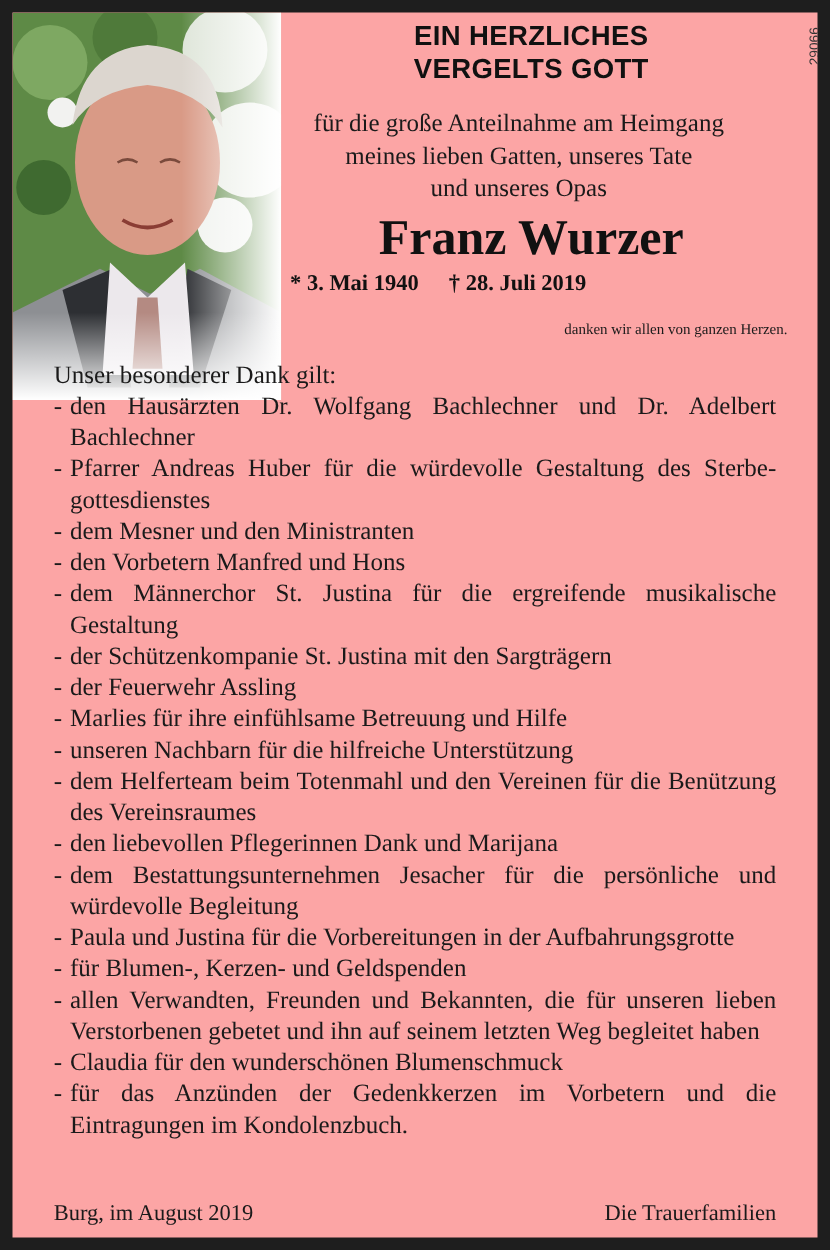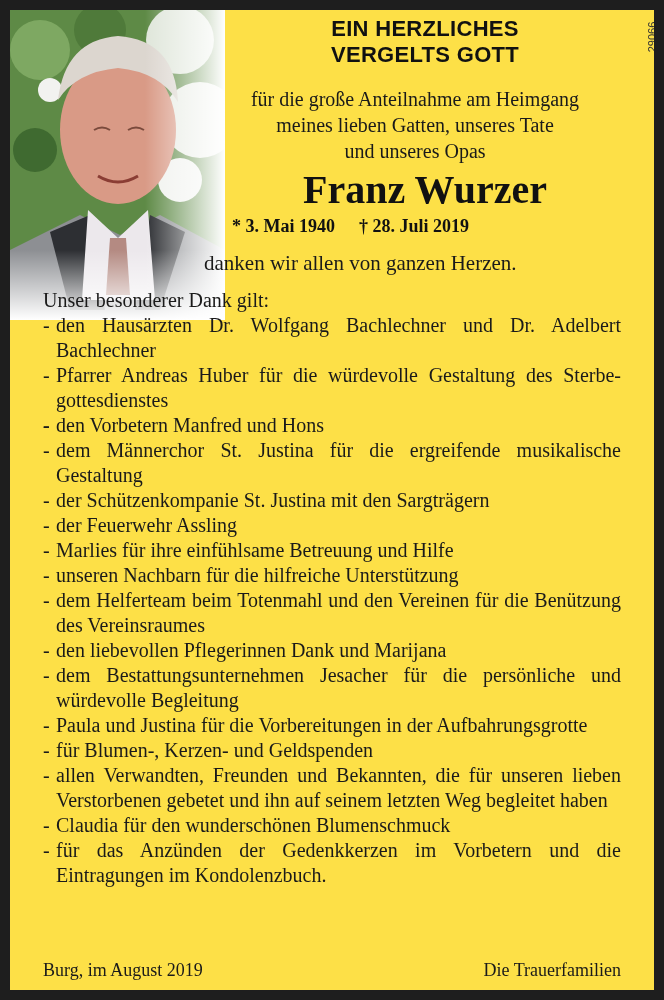--- a/index.html
+++ b/index.html
@@ -1,28 +1,28 @@
 <!DOCTYPE html>
 <html><head>
 <meta charset="utf-8">
 <style>
   html, body { margin: 0; padding: 0; }
   body { width: 664px; height: 1000px; background: #1e1e1e; position: relative; overflow: hidden; }
-  .frame { position: absolute; left: 10px; top: 10px; width: 644px; height: 980px; background: #fde047; overflow: hidden; }
+  .frame { position: absolute; left: 10px; top: 10px; width: 644px; height: 980px; background: #fca5a5; overflow: hidden; }
   .photo { position: absolute; left: 0; top: 0; width: 215px; height: 310px; overflow: hidden; }
   .photo svg { display: block; }
   .photo-fade-r { position: absolute; right: 0; top: 0; width: 80px; height: 100%; background: linear-gradient(to right, rgba(255,255,255,0), #fff); }
   .photo-fade-b { position: absolute; left: 0; bottom: 0; width: 100%; height: 70px; background: linear-gradient(to bottom, rgba(255,255,255,0), #fff); }
   .refno { position: absolute; left: 627px; top: 12px; width: 30px; height: 30px; font-family: "Liberation Sans", sans-serif; font-size: 11px; color: #333; transform: rotate(-90deg); transform-origin: center; display: flex; align-items: center; justify-content: center; }
   .header { position: absolute; left: 210px; top: 6px; width: 410px; text-align: center; font-family: "Liberation Sans", sans-serif; font-weight: bold; font-size: 22px; line-height: 26px; color: #111; letter-spacing: 0.3px; }
   .intro { position: absolute; left: 200px; top: 76px; width: 410px; text-align: center; font-family: "Liberation Serif", serif; font-size: 20px; line-height: 26px; color: #1a1a1a; }
   .name { position: absolute; left: 210px; top: 154px; width: 410px; text-align: center; font-family: "Liberation Serif", serif; font-weight: bold; font-size: 40px; line-height: 52px; color: #111; }
   .dates { position: absolute; left: 210px; top: 204px; width: 410px; text-align: left; font-family: "Liberation Serif", serif; font-weight: bold; font-size: 18px; line-height: 24px; color: #111; }
   .dates span { margin: 0 12px; }
-  .thanks { position: absolute; left: 194px; top: 240px; width: 410px; text-align: left; font-family: "Liberation Serif", serif; font-size: 21px; line-height: 26px; color: #1a1a1a; }
+  .thanks { position: absolute; left: 210px; top: 240px; width: 410px; text-align: right; font-family: "Liberation Serif", serif; font-size: 12px; line-height: 26px; color: #1a1a1a; }
   .body { position: absolute; left: 33px; top: 278px; width: 578px; font-family: "Liberation Serif", serif; font-size: 20px; line-height: 25px; color: #1a1a1a; }
   .body .lead { margin: 0; }
   .body ul { list-style: none; margin: 0; padding: 0; }
   .body li { position: relative; padding-left: 13px; text-align: justify; }
   .body li .dash { position: absolute; left: 0; top: 0; }
   .footer { position: absolute; left: 33px; top: 948px; width: 578px; display: flex; justify-content: space-between; font-family: "Liberation Serif", serif; font-size: 18px; line-height: 24px; color: #1a1a1a; }
   .footer .sig { font-weight: normal; }
 </style>
 </head>
 <body>
@@ -73,21 +73,21 @@
     <span>* 3. Mai 1940</span><span>† 28. Juli 2019</span>
   </div>
 
   <div class="thanks">danken wir allen von ganzen Herzen.</div>
 
   <div class="body">
     <p class="lead">Unser besonderer Dank gilt:</p>
     <ul>
       <li><span class="dash">-</span><span>den Hausärzten Dr. Wolfgang Bachlechner und Dr. Adelbert Bachlechner</span></li>
       <li><span class="dash">-</span><span>Pfarrer Andreas Huber für die würdevolle Gestaltung des Sterbe­gottesdienstes</span></li>
-      <li><span class="dash">-</span></li>
+      <li><span class="dash">-</span><span>dem Mesner und den Ministranten</span></li>
       <li><span class="dash">-</span><span>den Vorbetern Manfred und Hons</span></li>
       <li><span class="dash">-</span><span>dem Männerchor St. Justina für die ergreifende musikalische Gestaltung</span></li>
       <li><span class="dash">-</span><span>der Schützenkompanie St. Justina mit den Sargträgern</span></li>
       <li><span class="dash">-</span><span>der Feuerwehr Assling</span></li>
       <li><span class="dash">-</span><span>Marlies für ihre einfühlsame Betreuung und Hilfe</span></li>
       <li><span class="dash">-</span><span>unseren Nachbarn für die hilfreiche Unterstützung</span></li>
       <li><span class="dash">-</span><span>dem Helferteam beim Totenmahl und den Vereinen für die Benützung des Vereinsraumes</span></li>
       <li><span class="dash">-</span><span>den liebevollen Pflegerinnen Dank und Marijana</span></li>
       <li><span class="dash">-</span><span>dem Bestattungsunternehmen Jesacher für die persönliche und würdevolle Begleitung</span></li>
       <li><span class="dash">-</span><span>Paula und Justina für die Vorbereitungen in der Aufbahrungsgrotte</span></li>

